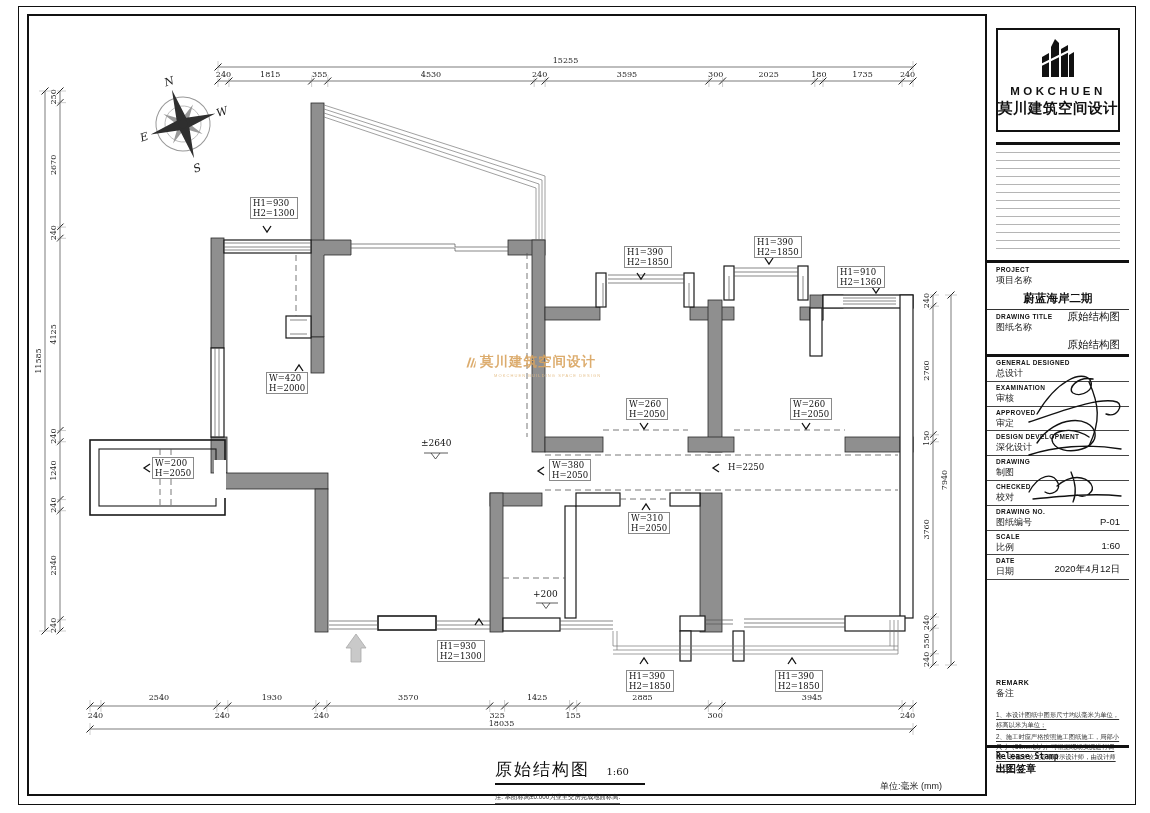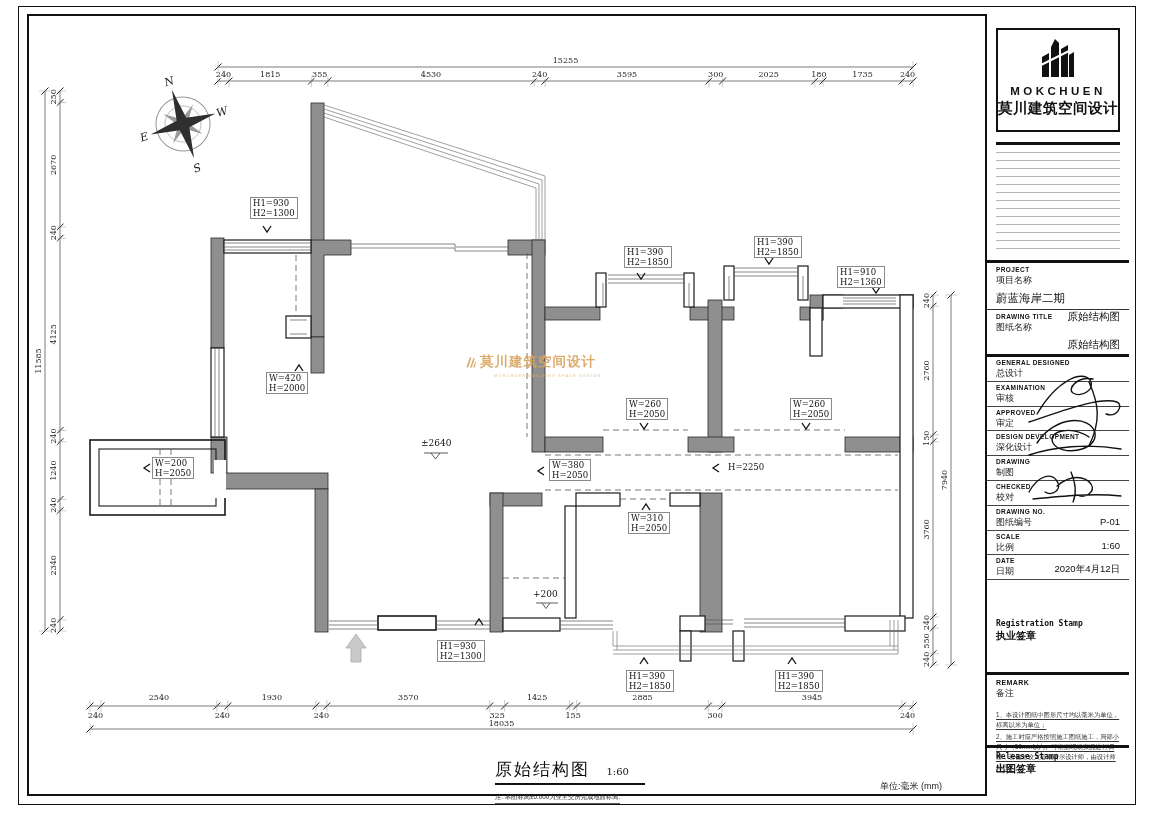--- a/index.html
+++ b/index.html
@@ -18,21 +18,21 @@
   
   #tpanel { position:absolute; left:985px; top:14px; width:142px; height:782px; border-left:2px solid #111; background:#fff; }
   #logo-box { position:absolute; left:9px; top:14px; width:124px; height:104px; border:2.5px solid #111; text-align:center; }
   #brand { font-size:11.5px; font-weight:bold; letter-spacing:3.5px; margin-top:4px; color:#111; }
   #company { font-size:14.5px; font-weight:bold; color:#111; margin-top:2px; letter-spacing:0.5px; }
   #addr-lines { position:absolute; left:9px; top:128px; width:124px; height:110px; border-top:3px solid #111;
      background:repeating-linear-gradient(#fff 0 7px, #b5b5b5 7px 8px); }
   #proj-sec { position:absolute; left:0; top:246px; width:142px; height:94px; border-top:3px solid #111; padding:3px 9px; }
   .en { font-size:6.5px; font-weight:bold; letter-spacing:0.4px; color:#111; }
   .zh { font-size:9px; color:#222; margin-top:1px; }
-  .val-c { font-size:11.5px; color:#111; margin-top:4px; }
+  .val-c { text-align:center; font-size:11.5px; color:#111; margin-top:4px;font-weight:bold; }
   .val-r { text-align:right; font-size:10.5px; color:#111; margin-top:4px; }
   #dt-sec { position:absolute; left:0; top:295px; width:142px; height:45px; border-top:1px solid #333; padding:3px 9px; }
   #tb-rows { position:absolute; left:0; top:340px; width:142px; }
   .trow { position:relative; height:24.8px; border-bottom:1px solid #444; padding:2px 9px 16px 9px; }
   .trow .rv { position:absolute; right:9px; bottom:3px; font-size:9.5px; color:#111; }
   .stamp-sec { position:absolute; left:0; width:142px; padding:4px 9px; }
   .mono { font-family:"DejaVu Sans Mono",monospace; font-size:8px; font-weight:bold; color:#111; }
   .stamp-zh { font-size:10px; font-weight:bold; color:#111; margin-top:1px; }
   #remark-notes { margin-top:10px; }
   .note { font-size:6.3px; color:#333; line-height:10px; text-decoration:underline; text-underline-offset:2px; margin-bottom:2px; }
@@ -487,24 +487,20 @@
                  <div class="zh">比例</div>
                  <div class="rv">1:60</div>
         </div>
         <div class="trow">
           <div class="en">DATE</div>
                  <div class="zh">日期</div>
                  <div class="rv">2020年4月12日</div>
         </div>
       </div>
 
-    <div class="stamp-sec" style="top:601px; height:60px; border-bottom:3px solid #111;">
-      <div class="mono">Registration Stamp</div>
-      <div class="stamp-zh">执业签章</div>
-    </div>
     <div class="stamp-sec" style="top:661px; height:70px;">
       <div class="en" style="font-size:7px">REMARK</div>
       <div class="zh">备注</div>
       <div id="remark-notes">
         <div class="note">1、本设计图纸中图形尺寸均以毫米为单位，标高以米为单位；</div>
         <div class="note">2、施工时应严格按照施工图纸施工，局部小尺寸（50mm以内）可根据现场实况进行调整，若偏差较大必须请示设计师，由设计师处理。</div>
       </div>
     </div>
     <div class="stamp-sec" style="top:731px; height:62px; border-top:3px solid #111;">
       <div class="mono">Release Stamp</div>

